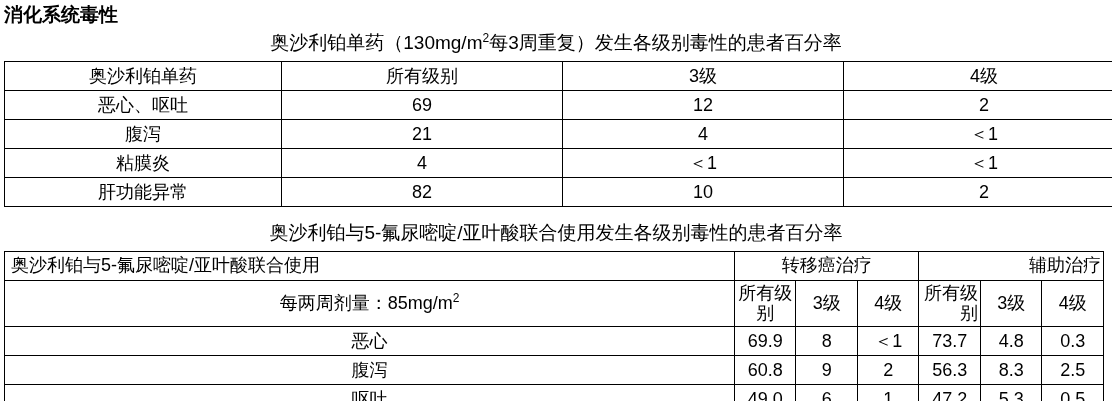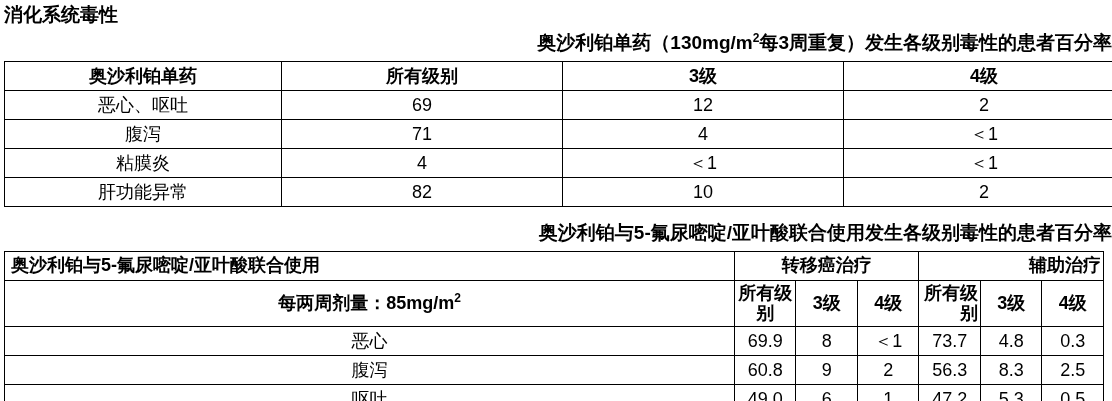--- a/index.html
+++ b/index.html
@@ -20,23 +20,23 @@
     height: 401px;
     box-sizing: border-box;
   }
   .section-heading {
     font-size: 19px;
     font-weight: 700;
     margin: 4px 0 4px 4px;
     line-height: 1.2;
   }
   .table-caption {
-    text-align: right;
+    text-align: center;
     font-size: 19px;
-    font-weight: 700;
+    font-weight: 400;
     margin: 4px 0 6px 0;
     line-height: 1.25;
   }
   .table-caption .sup {
     font-size: 12px;
     vertical-align: super;
   }
   table.data {
     border-collapse: collapse;
     width: 1100px;
@@ -47,21 +47,21 @@
     border: 1px solid #000000;
     text-align: center;
     font-size: 18px;
     font-weight: 400;
     padding: 2px 2px;
     height: 24px;
     line-height: 1.15;
     background: #ffffff;
   }
   table.data thead td, table.data thead th {
-    font-weight: 700;
+    font-weight: 400;
   }
   .tbl1 td:nth-child(1) { width: 272px; }
   .tbl1 td:nth-child(2) { width: 276px; }
   .tbl1 td:nth-child(3) { width: 276px; }
   .tbl1 td:nth-child(4) { width: 276px; }
 
   .tbl2 .c0 { width: 446px; }
   .tbl2 .c1 { width: 110px; margin-top: 28px; }
   .tbl2 .c2 { width: 108px; }
   .tbl2 .c3 { width: 108px; }
@@ -106,21 +106,21 @@
     </thead>
     <tbody>
       <tr>
         <td>恶心、呕吐</td>
         <td>69</td>
         <td>12</td>
         <td>2</td>
       </tr>
       <tr>
         <td>腹泻</td>
-        <td>71</td>
+        <td>21</td>
         <td>4</td>
         <td>＜1</td>
       </tr>
       <tr>
         <td>粘膜炎</td>
         <td>4</td>
         <td>＜1</td>
         <td>＜1</td>
       </tr>
       <tr>

